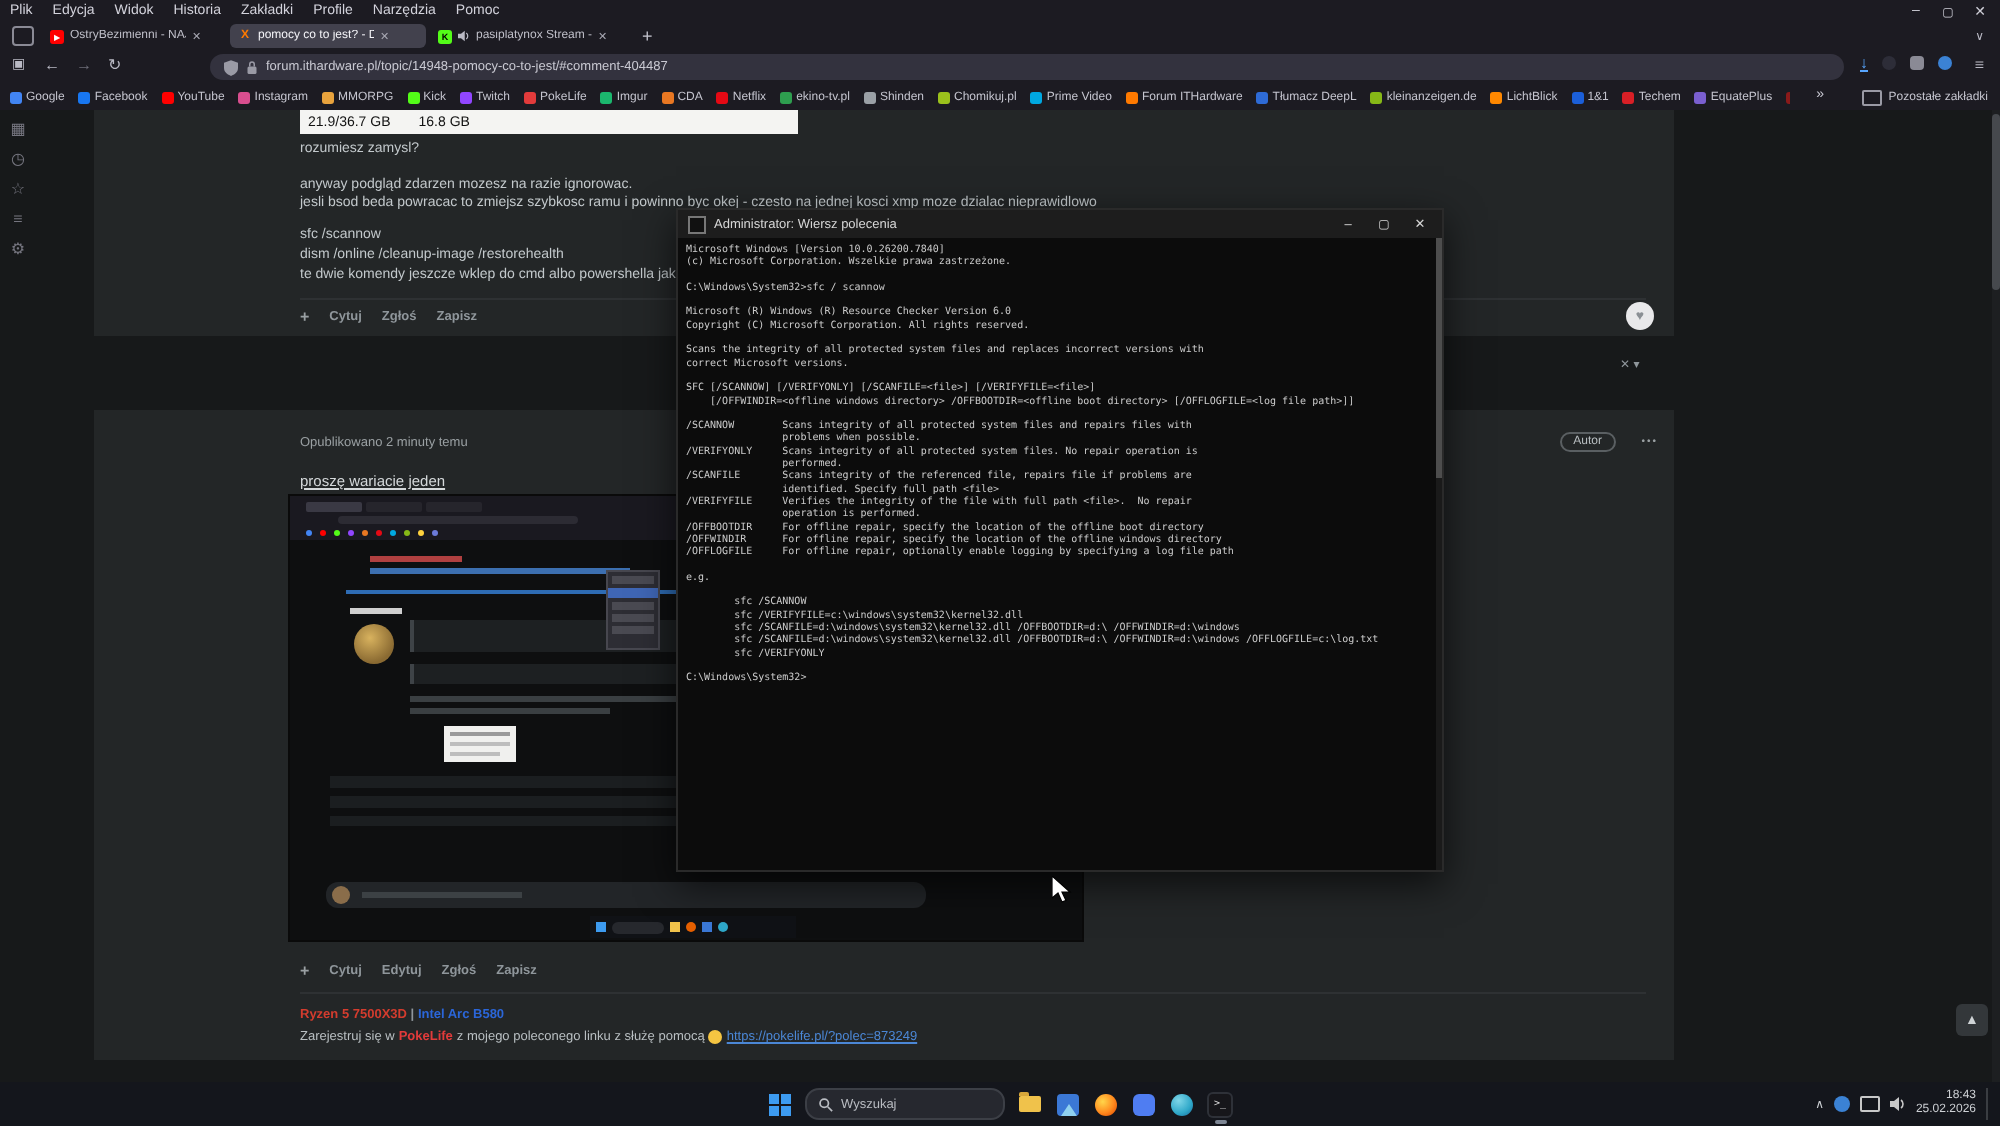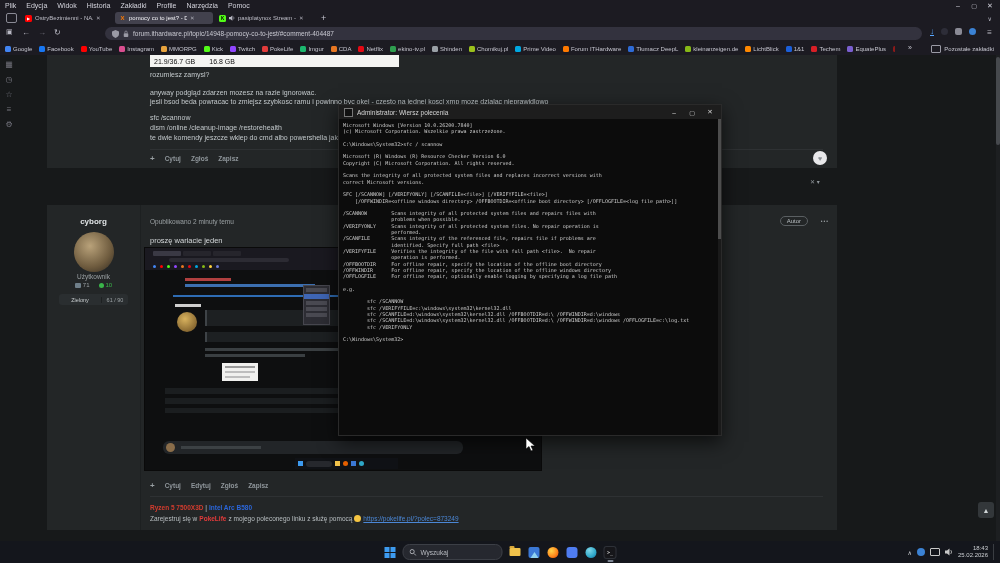--- a/index.html
+++ b/index.html
@@ -282,48 +282,27 @@
         <span>Zapisz</span>
       </div>
       <div style="position:absolute;right:10px;top:96px;width:14px;height:14px;border-radius:50%;background:#e8e8ea;
                   display:flex;align-items:center;justify-content:center;">
         <span style="color:#8a8f94;font-size:7px;">♥</span>
       </div>
     </div>
     <div style="position:absolute;left:810px;top:123px;font-size:6px;color:#8f969b;">✕ ▾</div>
 
     <div class="post" style="top:150px;height:325px;">
-      <div class="userpanel">
-        <div style="position:absolute;left:0;width:93px;top:12px;font-size:8px;font-weight:bold;color:#e0e4e6;">cyborg</div>
-        <div style="position:absolute;left:27px;top:27px;width:40px;height:40px;border-radius:50%;
-                    background:radial-gradient(circle at 40% 35%, #b9a27a, #6e5b3e 60%, #352d22 95%);"></div>
-        <div style="position:absolute;left:0;width:93px;top:68px;font-size:6.5px;color:#9aa0a3;">Użytkownik</div>
-        <div style="position:absolute;left:0;width:93px;top:77px;display:flex;justify-content:center;gap:9px;font-size:6px;">
-          <span style="color:#9aa0a3;display:flex;gap:2px;align-items:center;">
-            <span style="width:6px;height:5px;background:#6f7f8a;border-radius:1px;display:inline-block;"></span>
-            <span>71</span>
-          </span>
-          <span style="color:#3ab54a;display:flex;gap:2px;align-items:center;">
-            <span style="width:5px;height:5px;background:#3ab54a;border-radius:50%;display:inline-block;"></span>
-            <span>10</span>
-          </span>
-        </div>
-        <div style="position:absolute;left:12px;top:89px;width:69px;height:11px;background:#2a2e30;border-radius:3px;
-                    display:flex;align-items:center;font-size:5.5px;">
-          <span style="flex:1;color:#c6cbcd;">Zielony</span>
-          <span style="flex:0 0 26px;border-left:1px solid #1d2021;color:#9aa0a3;">61 / 90</span>
-        </div>
-      </div>
 
       <div style="position:absolute;left:103px;top:13px;font-size:6.5px;color:#9aa0a3;">Opublikowano 2 minuty temu</div>
       <div style="position:absolute;right:29px;top:11px;border:1px solid #5a5f62;border-radius:7px;padding:1px 6px;
                   font-size:6px;color:#b9bfc2;">Autor</div>
       <div style="position:absolute;right:8px;top:13px;font-size:5px;color:#9aa0a3;letter-spacing:1px;">•••</div>
 
-      <div class="ptxt" style="top:31px;font-size:7.5px;color:#d4d8da;">proszę wariacie jeden</div>
+      <div class="ptxt" style="top:31px;font-size:7.5px;color:#d4d8da;text-decoration:underline;">proszę wariacie jeden</div>
 
       <div id="shot">
         <div style="position:absolute;left:0;top:0;width:100%;height:22px;background:#1a1920;">
           <div style="position:absolute;left:8px;top:3px;width:28px;height:5px;background:#3a3944;border-radius:1px;"></div>
           <div style="position:absolute;left:38px;top:3px;width:28px;height:5px;background:#26252c;border-radius:1px;"></div>
           <div style="position:absolute;left:68px;top:3px;width:28px;height:5px;background:#26252c;border-radius:1px;"></div>
           <div style="position:absolute;left:24px;top:10px;width:120px;height:4px;background:#2c2b33;border-radius:2px;"></div>
           <div style="position:absolute;left:8px;top:17px;display:flex;gap:4px;">
             <span style="width:3px;height:3px;background:#4285F4;border-radius:50%;"></span>
               <span style="width:3px;height:3px;background:#FF0000;border-radius:50%;"></span>

